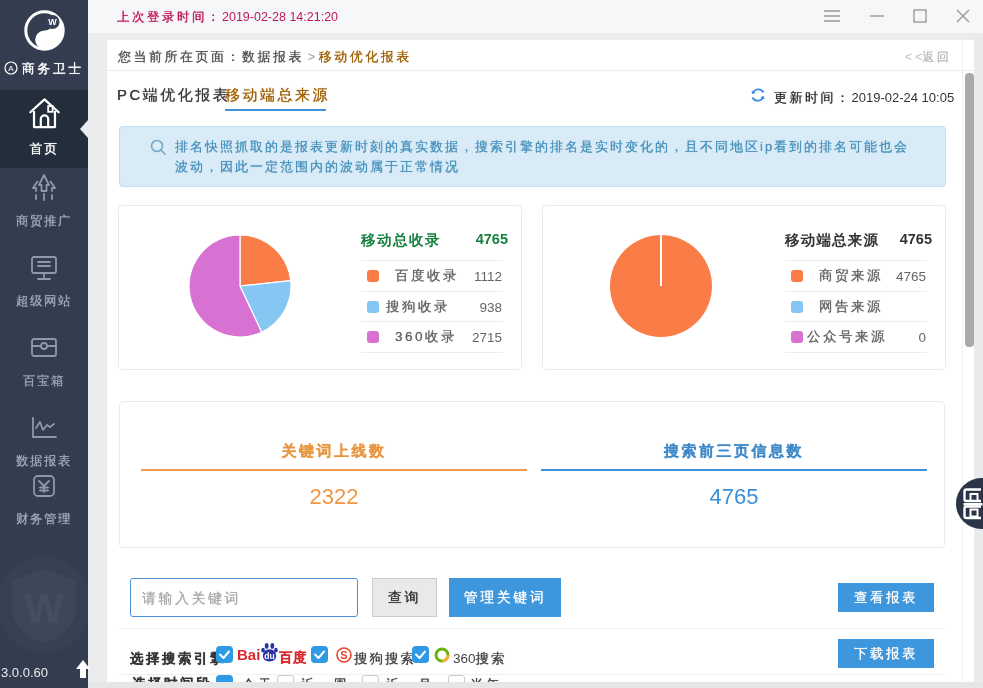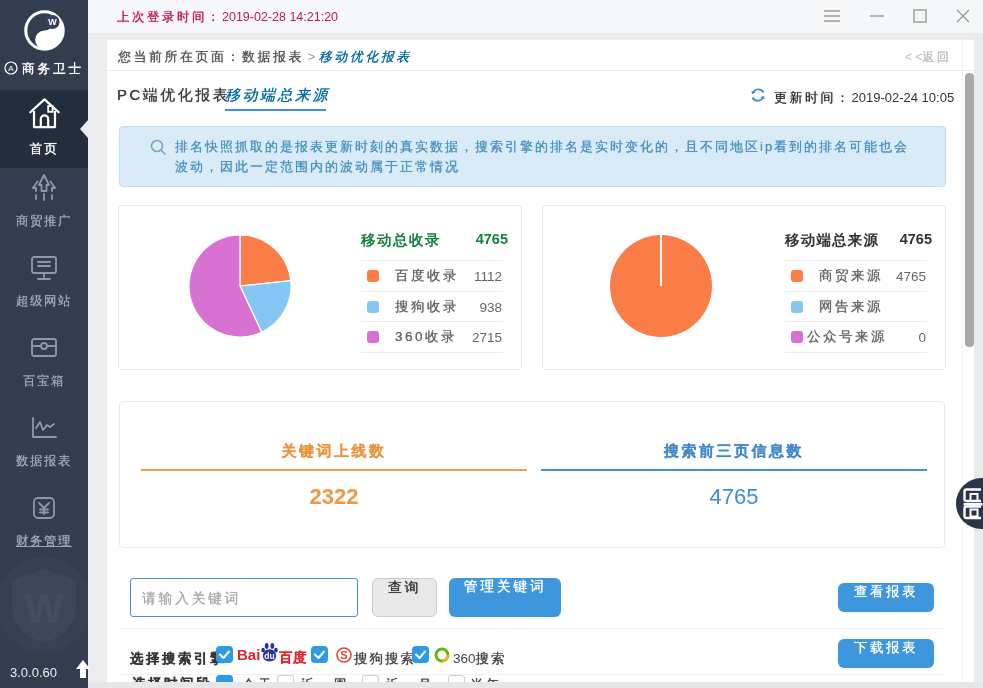--- a/index.html
+++ b/index.html
@@ -13,22 +13,22 @@
 #notch{left:80px;top:120px;width:0;height:0;border-top:9px solid transparent;border-bottom:9px solid transparent;border-right:8px solid #ebecee;}
 .mitem{width:88px;text-align:center;color:#9aa6b6;font-size:12.5px;}
 .mitem .cjk{letter-spacing:1.5px;}
 .micon{display:block;margin:0 auto 8px;}
 
 #topbar{left:88px;top:0;width:895px;height:33px;background:#f6f7f8;}
 #panel{left:107px;top:40px;width:867px;height:642px;background:#fff;}
 #gutter{left:974px;top:33px;width:9px;height:655px;background:#e9eaec;}
 #thumb{left:965px;top:73px;width:9px;height:274px;background:#a9a9a9;border-radius:4px;}
 #bottomstrip{left:88px;top:682px;width:895px;height:6px;background:#e5e6e8;}
-.blue{color:#0369a1;font-style:italic;}
-.btn{display:flex;align-items:flex-start;justify-content:center;border-radius:6px;font-size:14px;}
+.blue{color:#a16207;}
+.btn{display:flex;align-items:center;justify-content:center;border-radius:0;font-size:14px;}
 .btnblue{background:#3e97dc;color:#fff;}
 .chip{width:12px;height:12px;border-radius:3px;display:inline-block;}
 .legrow{left:361px;width:141px;height:30px;display:flex;align-items:center;color:#666;font-size:13.5px;padding-left:6px;}
 .legline{left:361px;width:142px;height:1px;background:#ededee;}
 .val{margin-left:auto;}
 </style>
 </head>
 <body>
 <div class="abs" id="sidebar"></div>
 <div class="abs" id="active"></div>
@@ -81,28 +81,28 @@
   </svg>
   <span class="cjk">百宝箱</span>
 </div>
 <div class="abs mitem" style="left:0;top:411px;">
   <svg class="micon" width="34" height="34" viewBox="0 0 34 34" fill="none" stroke="#8d99ab" stroke-width="1.8" stroke-linecap="round" stroke-linejoin="round">
     <path d="M6 7 L6 26 L29 26"></path>
     <path d="M9 17 L13 11 L16 19 L20 14 L23 16 L27 13"></path>
   </svg>
   <span class="cjk">数据报表</span>
 </div>
-<div class="abs mitem" style="left:0;top:491px;text-decoration:underline;">
+<div class="abs mitem" style="left:0;top:469px;">
   <svg class="micon" width="34" height="34" viewBox="0 0 34 34" fill="none" stroke="#8d99ab" stroke-width="1.8" stroke-linecap="round" stroke-linejoin="round">
     <rect x="7" y="7" width="20" height="20" rx="4"></rect>
     <path d="M12 12 L17 17 L22 12 M17 17 L17 23 M13 18.5 L21 18.5 M13 21.5 L21 21.5"></path>
   </svg>
   <span class="cjk">财务管理</span>
 </div>
-<div class="abs" style="left:10px;top:665px;color:#e8eaed;font-size:13px;">3.0.0.60</div>
+<div class="abs" style="left:1px;top:665px;color:#e8eaed;font-size:13px;">3.0.0.60</div>
 <svg class="abs" style="left:74px;top:658px" width="18" height="22" viewBox="0 0 18 22">
   <path d="M9 2 L16 11 L12 11 L12 20 L6 20 L6 11 L2 11 Z" fill="#fff"></path>
 </svg>
 <svg class="abs" style="left:-6px;top:555px" width="100" height="100" viewBox="0 0 100 100">
   <circle cx="50" cy="50" r="48" fill="#fff" opacity="0.025"></circle>
   <path d="M50 14 L82 25 L82 52 C82 70 68 82 50 88 C32 82 18 70 18 52 L18 25 Z" fill="#fff" opacity="0.03"></path>
   <text x="50" y="68" font-size="42" font-weight="bold" fill="#fff" opacity="0.04" text-anchor="middle" font-family="Liberation Sans">W</text>
 </svg>
 
 <div class="abs" id="topbar"></div>
@@ -159,21 +159,21 @@
   </div>
 <div class="abs legline" style="top:260px;"></div>
 <div class="abs legrow" style="top:261px;">
     <span class="chip" style="background:#fa7d48"></span>
     <span class="cjk" style="margin-left:16px">百度收录</span>
     <span class="val">1112</span>
   </div>
 <div class="abs legline" style="top:291px;"></div>
 <div class="abs legrow" style="top:292px;">
     <span class="chip" style="background:#85c7f2"></span>
-    <span class="cjk" style="margin-left:16px">搜狗收录</span>
+    <span class="cjk" style="margin-left:7px">搜狗收录</span>
     <span class="val">938</span>
   </div>
 <div class="abs legline" style="top:321px;"></div>
 <div class="abs legrow" style="top:322px;">
     <span class="chip" style="background:#d872d2"></span>
     <span class="cjk" style="margin-left:16px">360收录</span>
     <span class="val">2715</span>
   </div>
 <div class="abs legline" style="top:352px;"></div>
 
@@ -201,21 +201,21 @@
 <div class="abs legrow" style="left:785px;top:322px;">
     <span class="chip" style="background:#d872d2"></span>
     <span class="cjk" style="margin-left:4px">公众号来源</span>
     <span class="val">0</span>
   </div>
 <div class="abs legline" style="left:785px;top:352px;"></div>
 
 <div class="abs" style="left:119px;top:401px;width:826px;height:147px;border:1px solid #ebebeb;border-radius:4px;background:#fff;"></div>
 <div class="abs cjk" style="left:141px;top:442px;width:386px;text-align:center;color:#e8953f;font-size:15px;font-weight:bold;">关键词上线数</div>
 <div class="abs" style="left:141px;top:469px;width:386px;height:2px;background:#f09c4c;"></div>
-<div class="abs" style="left:141px;top:484px;width:386px;text-align:center;color:#ef9744;font-size:22px;font-weight:bold;">2322</div>
+<div class="abs" style="left:141px;top:484px;width:386px;text-align:center;color:#ef9744;font-size:22px;">2322</div>
 <div class="abs cjk" style="left:541px;top:442px;width:386px;text-align:center;color:#3f88c8;font-size:15px;font-weight:bold;">搜索前三页信息数</div>
 <div class="abs" style="left:541px;top:469px;width:386px;height:2px;background:#4192d9;"></div>
 <div class="abs" style="left:541px;top:484px;width:386px;text-align:center;color:#3a8fd9;font-size:22px;">4765</div>
 
 <div class="abs" style="left:130px;top:578px;width:228px;height:39px;border:1px solid #4a90d9;border-radius:3px;background:#fff;"></div>
 <div class="abs cjk" style="left:142px;top:590px;color:#aaa;font-size:14px;">请输入关键词</div>
 <div class="abs btn" style="left:372px;top:578px;width:65px;height:39px;background:#e9e9e9;border:1px solid #ccc;color:#333;">
     <span class="cjk">查询</span>
   </div>
 <div class="abs btn btnblue" style="left:449px;top:578px;width:112px;height:39px;">

